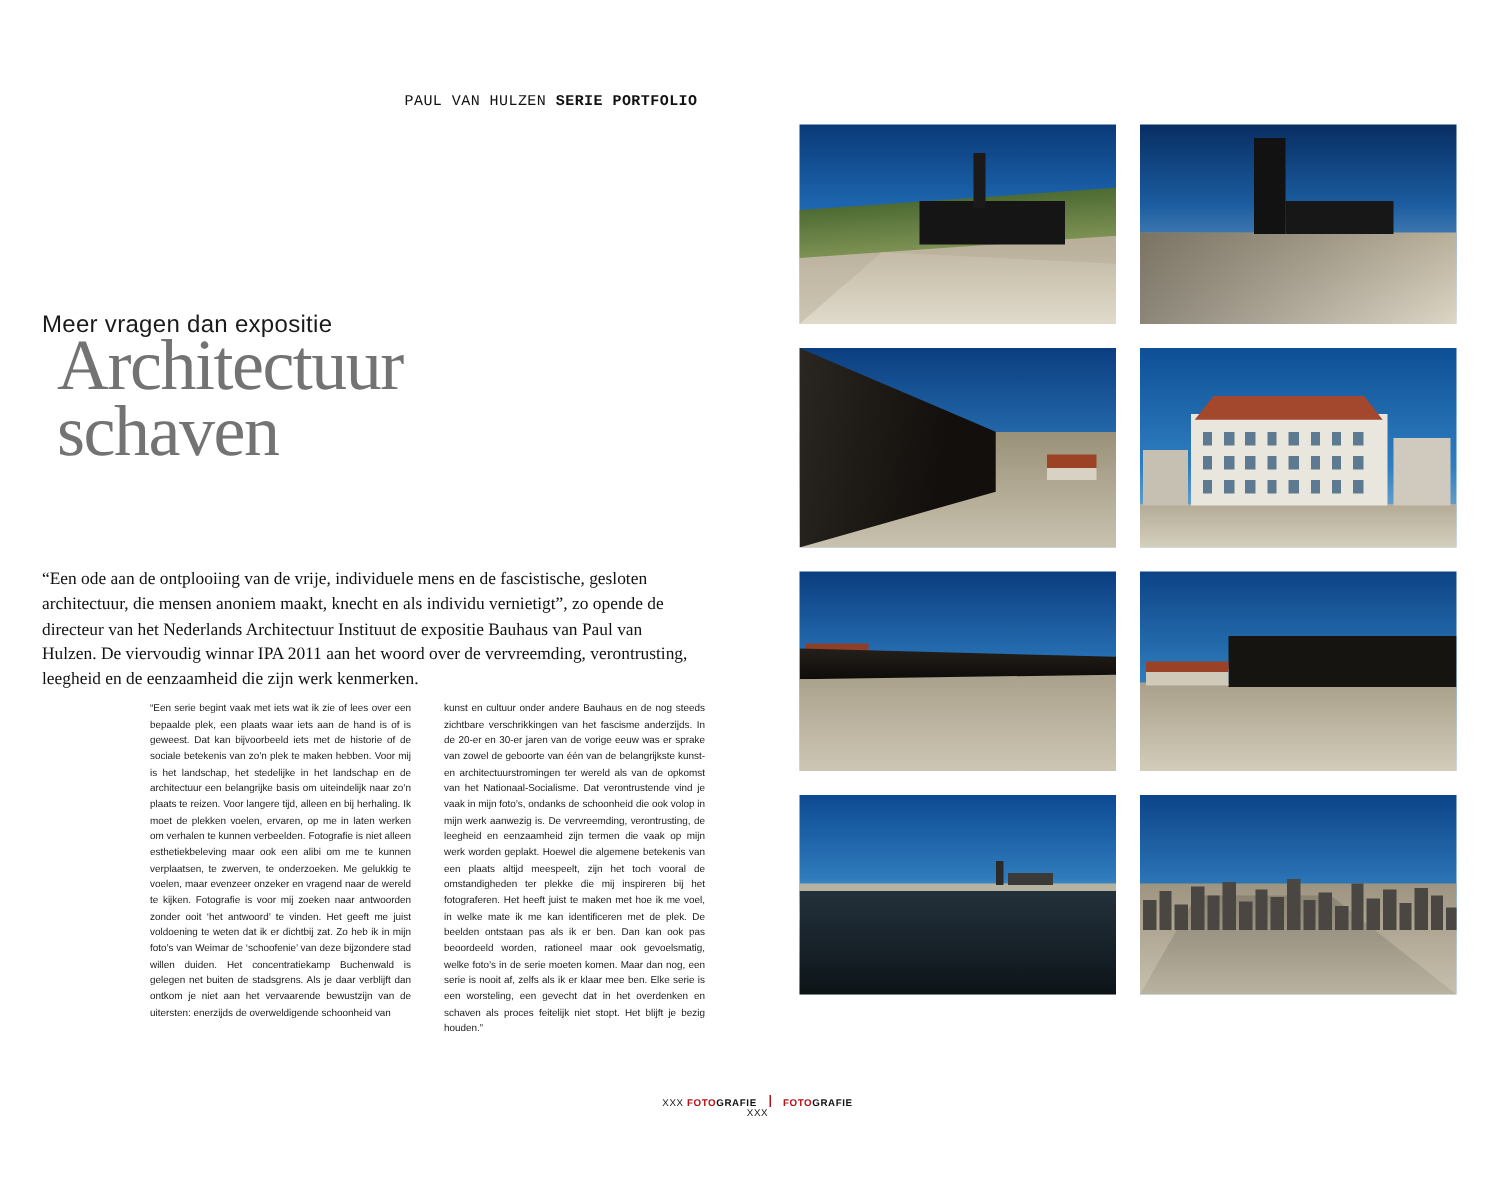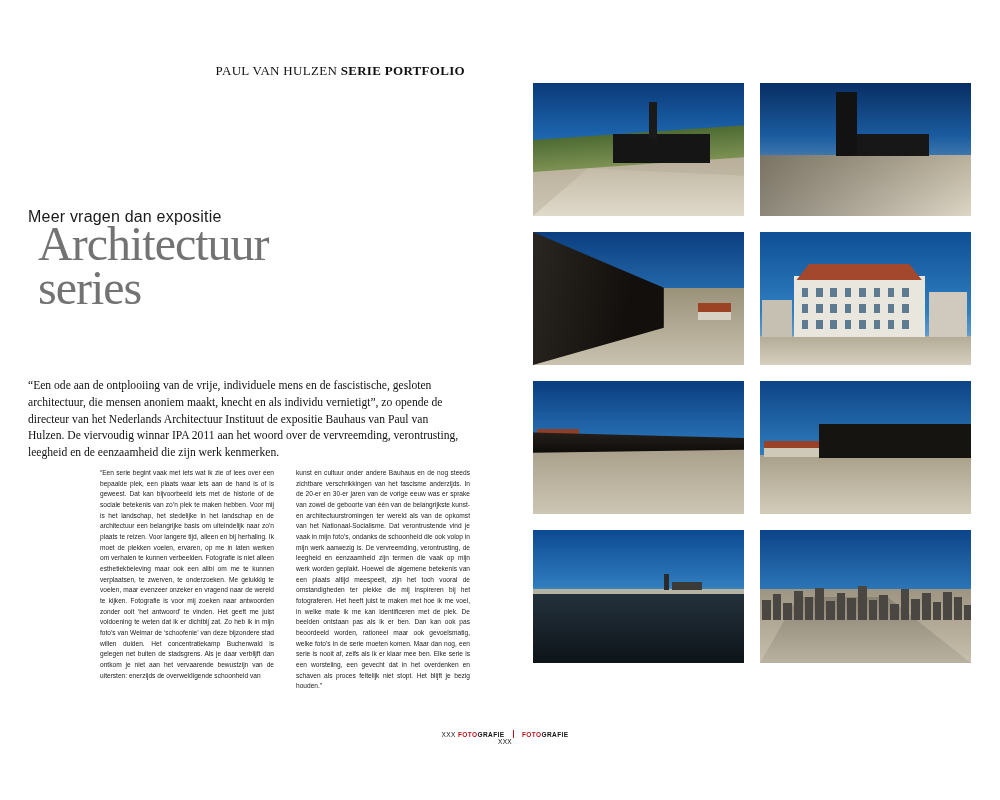--- a/index.html
+++ b/index.html
@@ -16,24 +16,24 @@
   .spread {
     position: relative;
     width: 1000px;
     height: 800px;
     background: #ffffff;
   }
 
   
   .runhead {
     position: absolute;
-    font-size: 13px;
+    font-size: 10px;
     letter-spacing: 0.3px;
     color: #111;
-    font-family: Liberation Serif, serif;
+    font-family: Liberation Mono, monospace;
   }
   .runhead .light { font-weight: normal; }
   .runhead .bold { font-weight: bold; }
   #runhead-left {
     left: 60px;
     top: 63px;
     width: 405px;
     text-align: right;
   }
   #runhead-right {
@@ -342,21 +342,21 @@
   <div class="runhead" id="runhead-left">
     <span class="light">PAUL VAN HULZEN </span><span class="bold">SERIE PORTFOLIO</span>
   </div>
 
   <div class="left-page">
 
     <div class="kicker">Meer vragen dan expositie</div>
 
     <div class="headline">
       <span>Architectuur</span>
-      <span class="line2">series</span>
+      <span class="line2">schaven</span>
     </div>
 
     <div class="standfirst">“Een ode aan de ontplooiing van de vrije, individuele mens en de fascistische, gesloten architectuur, die mensen anoniem maakt, knecht en als individu vernietigt”, zo opende de directeur van het Nederlands Architectuur Instituut de expositie Bauhaus van Paul van Hulzen. De viervoudig winnar IPA 2011 aan het woord over de vervreemding, verontrusting, leegheid en de eenzaamheid die zijn werk kenmerken.</div>
 
     <div class="columns">
       <div class="col">“Een serie begint vaak met iets wat ik zie of lees over een bepaalde plek, een plaats waar iets aan de hand is of is geweest. Dat kan bijvoorbeeld iets met de historie of de sociale betekenis van zo’n plek te maken hebben. Voor mij is het landschap, het stedelijke in het landschap en de architectuur een belangrijke basis om uiteindelijk naar zo’n plaats te reizen. Voor langere tijd, alleen en bij herhaling. Ik moet de plekken voelen, ervaren, op me in laten werken om verhalen te kunnen verbeelden. Fotografie is niet alleen esthetiekbeleving maar ook een alibi om me te kunnen verplaatsen, te zwerven, te onderzoeken. Me gelukkig te voelen, maar evenzeer onzeker en vragend naar de wereld te kijken. Fotografie is voor mij zoeken naar antwoorden zonder ooit ‘het antwoord’ te vinden. Het geeft me juist voldoening te weten dat ik er dichtbij zat. Zo heb ik in mijn foto’s van Weimar de ‘schoofenie’ van deze bijzondere stad willen duiden. Het concentratiekamp Buchenwald is gelegen net buiten de stadsgrens. Als je daar verblijft dan ontkom je niet aan het vervaarende bewustzijn van de uitersten: enerzijds de overweldigende schoonheid van</div>
       <div class="col">kunst en cultuur onder andere Bauhaus en de nog steeds zichtbare verschrikkingen van het fascisme anderzijds. In de 20-er en 30-er jaren van de vorige eeuw was er sprake van zowel de geboorte van één van de belangrijkste kunst- en architectuurstromingen ter wereld als van de opkomst van het Nationaal-Socialisme. Dat verontrustende vind je vaak in mijn foto’s, ondanks de schoonheid die ook volop in mijn werk aanwezig is. De vervreemding, verontrusting, de leegheid en eenzaamheid zijn termen die vaak op mijn werk worden geplakt. Hoewel die algemene betekenis van een plaats altijd meespeelt, zijn het toch vooral de omstandigheden ter plekke die mij inspireren bij het fotograferen. Het heeft juist te maken met hoe ik me voel, in welke mate ik me kan identificeren met de plek. De beelden ontstaan pas als ik er ben. Dan kan ook pas beoordeeld worden, rationeel maar ook gevoelsmatig, welke foto’s in de serie moeten komen. Maar dan nog, een serie is nooit af, zelfs als ik er klaar mee ben. Elke serie is een worsteling, een gevecht dat in het overdenken en schaven als proces feitelijk niet stopt. Het blijft je bezig houden.”</div>
     </div>
   </div>
 

